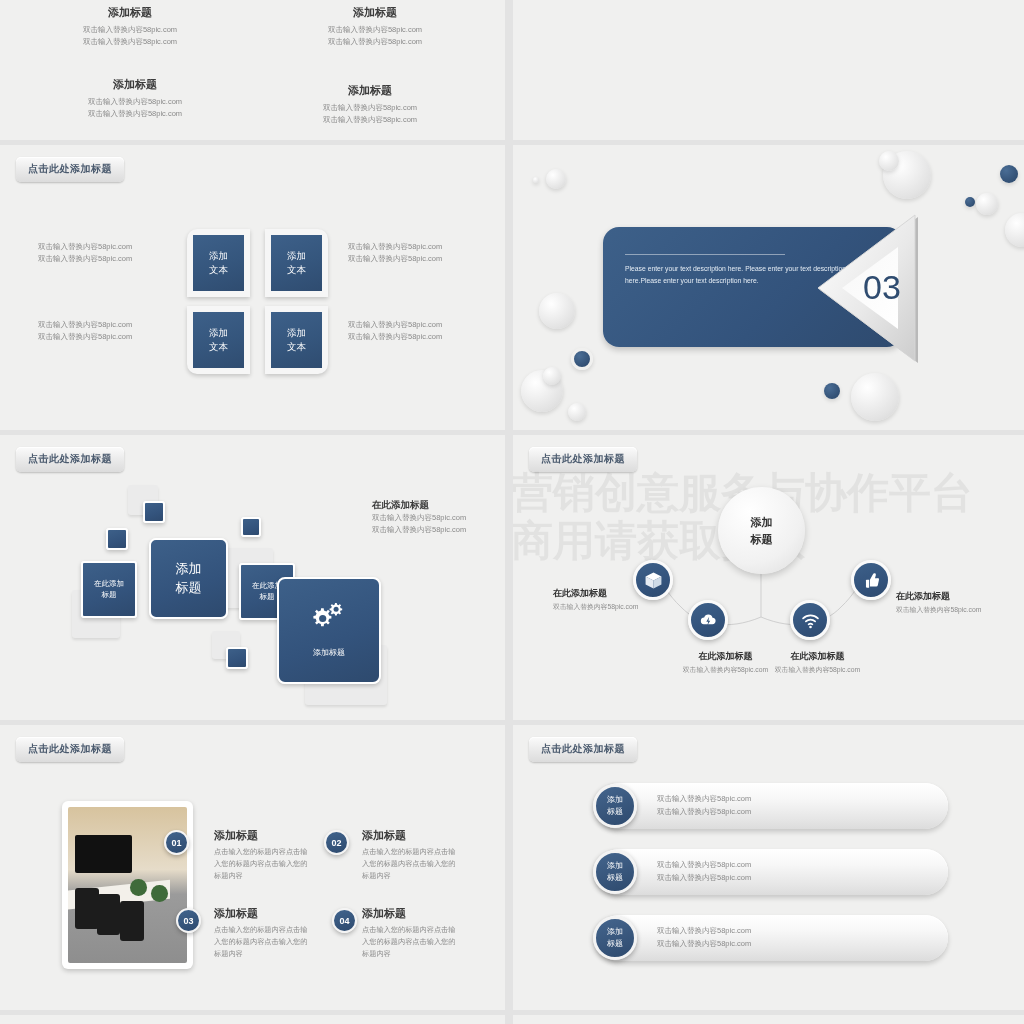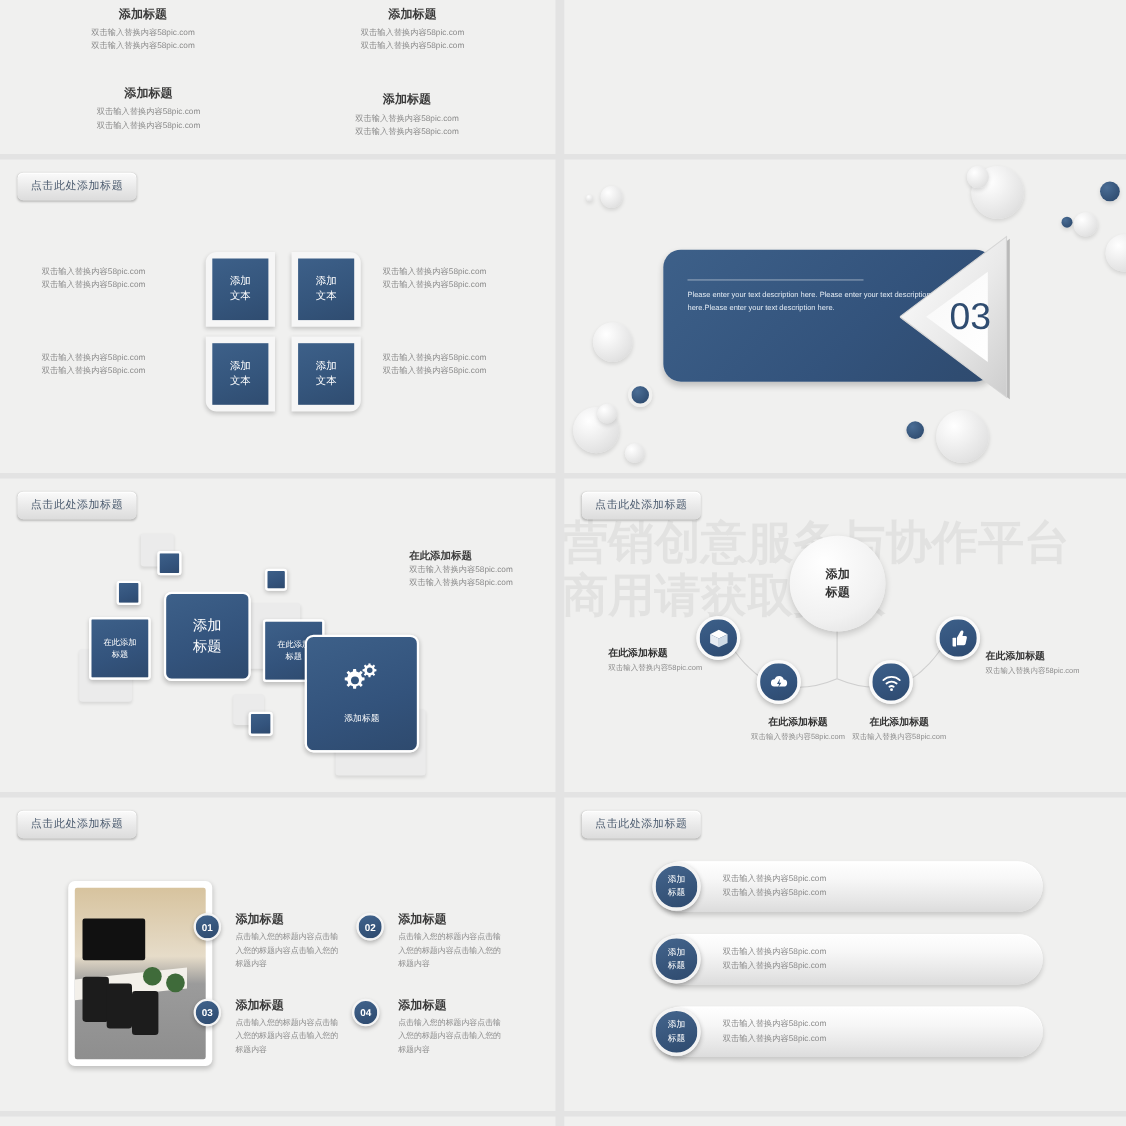--- a/index.html
+++ b/index.html
@@ -24,21 +24,21 @@
   .p-r2c1 { left:513px;top:435px;  width:511px; height:285px; }
   .p-r3c0 { left:0;   top:725px;  width:505px; height:285px; }
   .p-r3c1 { left:513px;top:725px;  width:511px; height:285px; }
   .p-r4c0 { left:0;   top:1015px; width:505px; height:285px; }
   .p-r4c1 { left:513px;top:1015px; width:511px; height:285px; }
 
   
   .badge {
     position:absolute; left:16px; top:12px;
     padding:5px 12px 6px 12px;
-    font-size:10px; font-weight:normal; color:#4a5a6e;
+    font-size:10px; font-weight:bold; color:#4a5a6e;
     background:linear-gradient(180deg,#fbfbfb 0%,#e9e9e9 55%,#dcdcdc 100%);
     border-radius:5px;
     box-shadow:0 1px 2px rgba(0,0,0,.22), inset 0 1px 0 #fff;
     white-space:nowrap; letter-spacing:.5px;
   }
 
   
   .cn-title { font-size:11px; font-weight:bold; color:#3b3b3b; }
   .cn-body  { font-size:7.5px; color:#8a8a8a; line-height:1.65; }
   .ctr { text-align:center; }
@@ -377,39 +377,39 @@
         <div class="tv"></div>
         <div class="table"></div>
         <div class="chair" style="left:6%;  top:52%;"></div>
         <div class="chair" style="left:24%; top:56%;"></div>
         <div class="chair" style="left:44%; top:60%;"></div>
         <div class="plant" style="left:52%; top:46%;"></div>
         <div class="plant" style="left:70%; top:50%;"></div>
       </div>
     </div>
 
-    <div class="numcircle" style="left:176px; top:105px;">01</div>
+    <div class="numcircle" style="left:164px; top:105px;">01</div>
     <div class="numtext" style="left:214px; top:103px;">
       <div class="t">添加标题</div>
       <div class="b">点击输入您的标题内容点击输入您的标题内容点击输入您的标题内容</div>
     </div>
 
     <div class="numcircle" style="left:324px; top:105px;">02</div>
     <div class="numtext" style="left:362px; top:103px;">
       <div class="t">添加标题</div>
       <div class="b">点击输入您的标题内容点击输入您的标题内容点击输入您的标题内容</div>
     </div>
 
     <div class="numcircle" style="left:176px; top:183px;">03</div>
     <div class="numtext" style="left:214px; top:181px;">
       <div class="t">添加标题</div>
       <div class="b">点击输入您的标题内容点击输入您的标题内容点击输入您的标题内容</div>
     </div>
 
-    <div class="numcircle" style="left:320px; top:183px;">04</div>
+    <div class="numcircle" style="left:332px; top:183px;">04</div>
     <div class="numtext" style="left:362px; top:181px;">
       <div class="t">添加标题</div>
       <div class="b">点击输入您的标题内容点击输入您的标题内容点击输入您的标题内容</div>
     </div>
   </div>
 
   <div class="panel p-r3c1">
     <div class="badge">点击此处添加标题</div>
 
     <div class="pill" style="left:83px; top:58px; width:352px;"></div>

